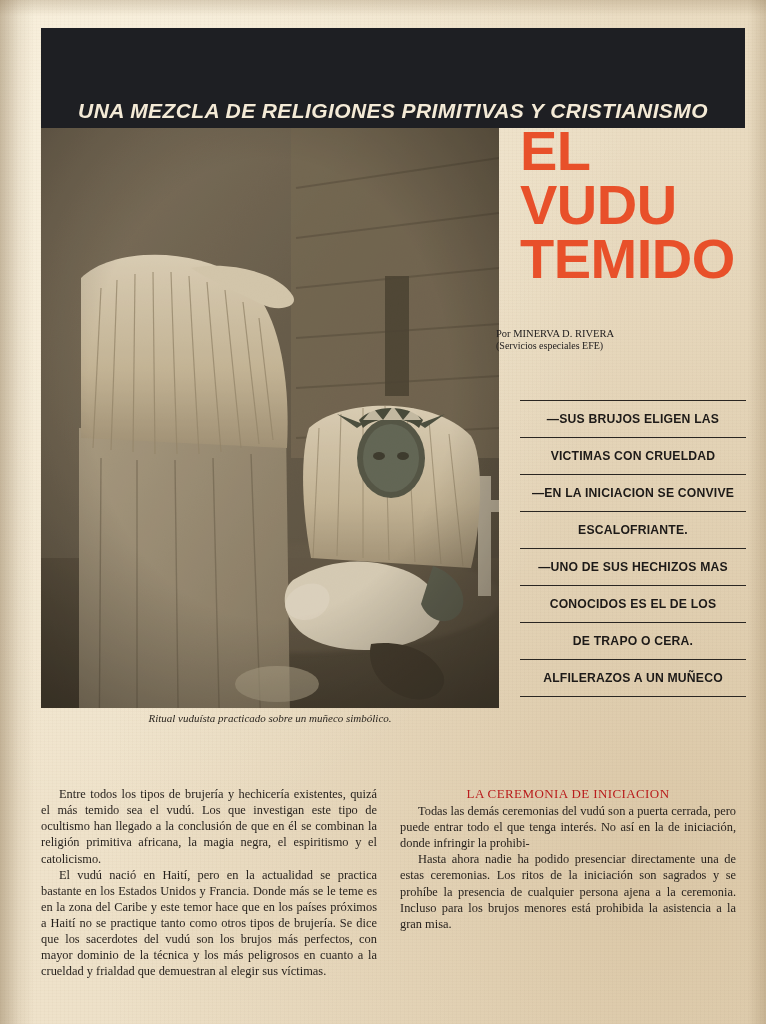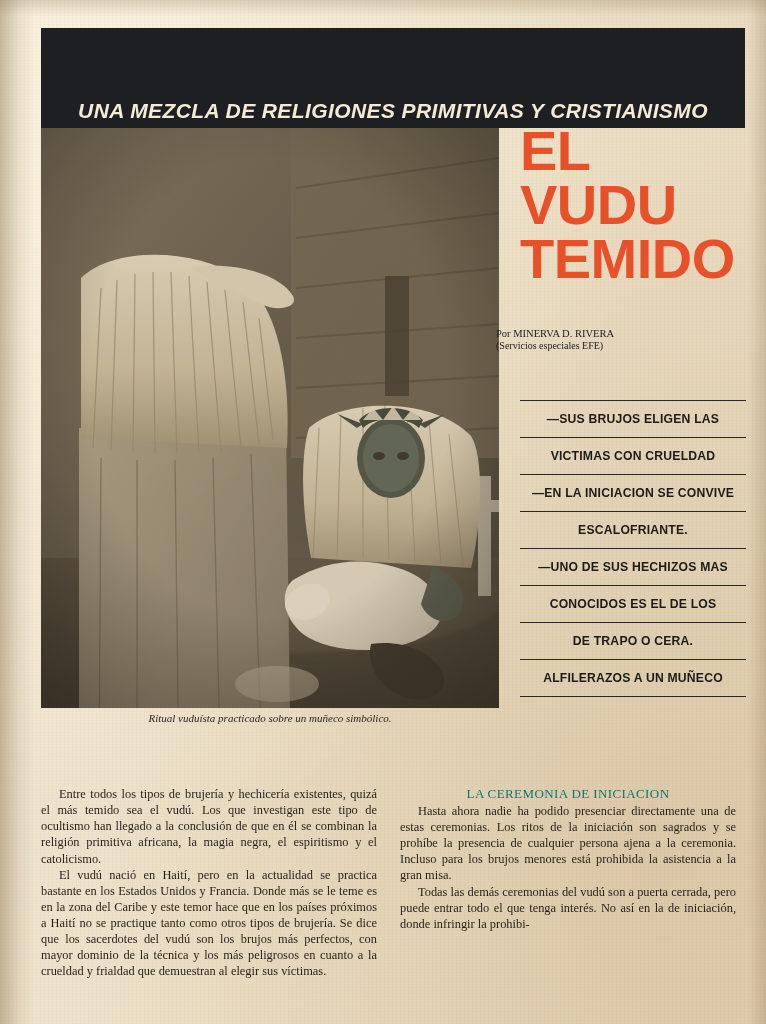--- a/index.html
+++ b/index.html
@@ -179,21 +179,21 @@
   .col.left  { left: 41px; }
   .col.right { left: 400px; }
   .col p { margin: 0; text-indent: 18px; }
   .col p.noindent { text-indent: 0; }
   .subhead {
     text-align: center;
     font-family: "Liberation Serif", serif;
     font-size: 13px;
     letter-spacing: 0.4px;
     margin: 0 0 8px 0;
-    color: #0f766e;
+    color: #b91c1c;
   }
 </style>
 </head>
 <body>
 
 <div class="page"></div>
 
 <div class="content">
 
   <div class="banner"></div>
@@ -364,21 +364,21 @@
     <div class="row">ALFILERAZOS A UN MUÑECO</div>
   </div>
 
   <div class="col left">
     <p>Entre todos los tipos de brujería y hechicería existentes, quizá el más temido sea el vudú. Los que investigan este tipo de ocultismo han llegado a la conclusión de que en él se combinan la religión primitiva africana, la magia negra, el espiritismo y el catolicismo.</p>
     <p>El vudú nació en Haití, pero en la actualidad se practica bastante en los Estados Unidos y Francia. Donde más se le teme es en la zona del Caribe y este temor hace que en los países próximos a Haití no se practique tanto como otros tipos de brujería. Se dice que los sacerdotes del vudú son los brujos más perfectos, con mayor dominio de la técnica y los más peligrosos en cuanto a la crueldad y frialdad que demuestran al elegir sus víctimas.</p>
   </div>
 
   <div class="col right">
     <p class="subhead noindent">LA CEREMONIA DE INICIACION</p>
+    <p>Todas las demás ceremonias del vudú son a puerta cerrada, pero puede entrar todo el que tenga interés. No así en la de iniciación, donde infringir la prohibi-</p>
     <p>Hasta ahora nadie ha podido presenciar directamente una de estas ceremonias. Los ritos de la iniciación son sagrados y se prohíbe la presencia de cualquier persona ajena a la ceremonia. Incluso para los brujos menores está prohibida la asistencia a la gran misa.</p>
-    <p>Todas las demás ceremonias del vudú son a puerta cerrada, pero puede entrar todo el que tenga interés. No así en la de iniciación, donde infringir la prohibi-</p>
   </div>
 
 </div>
 
 <div class="gutter"></div>
 <div class="gutter-right"></div>
 <div class="top-edge"></div>
 
 </body></html>

